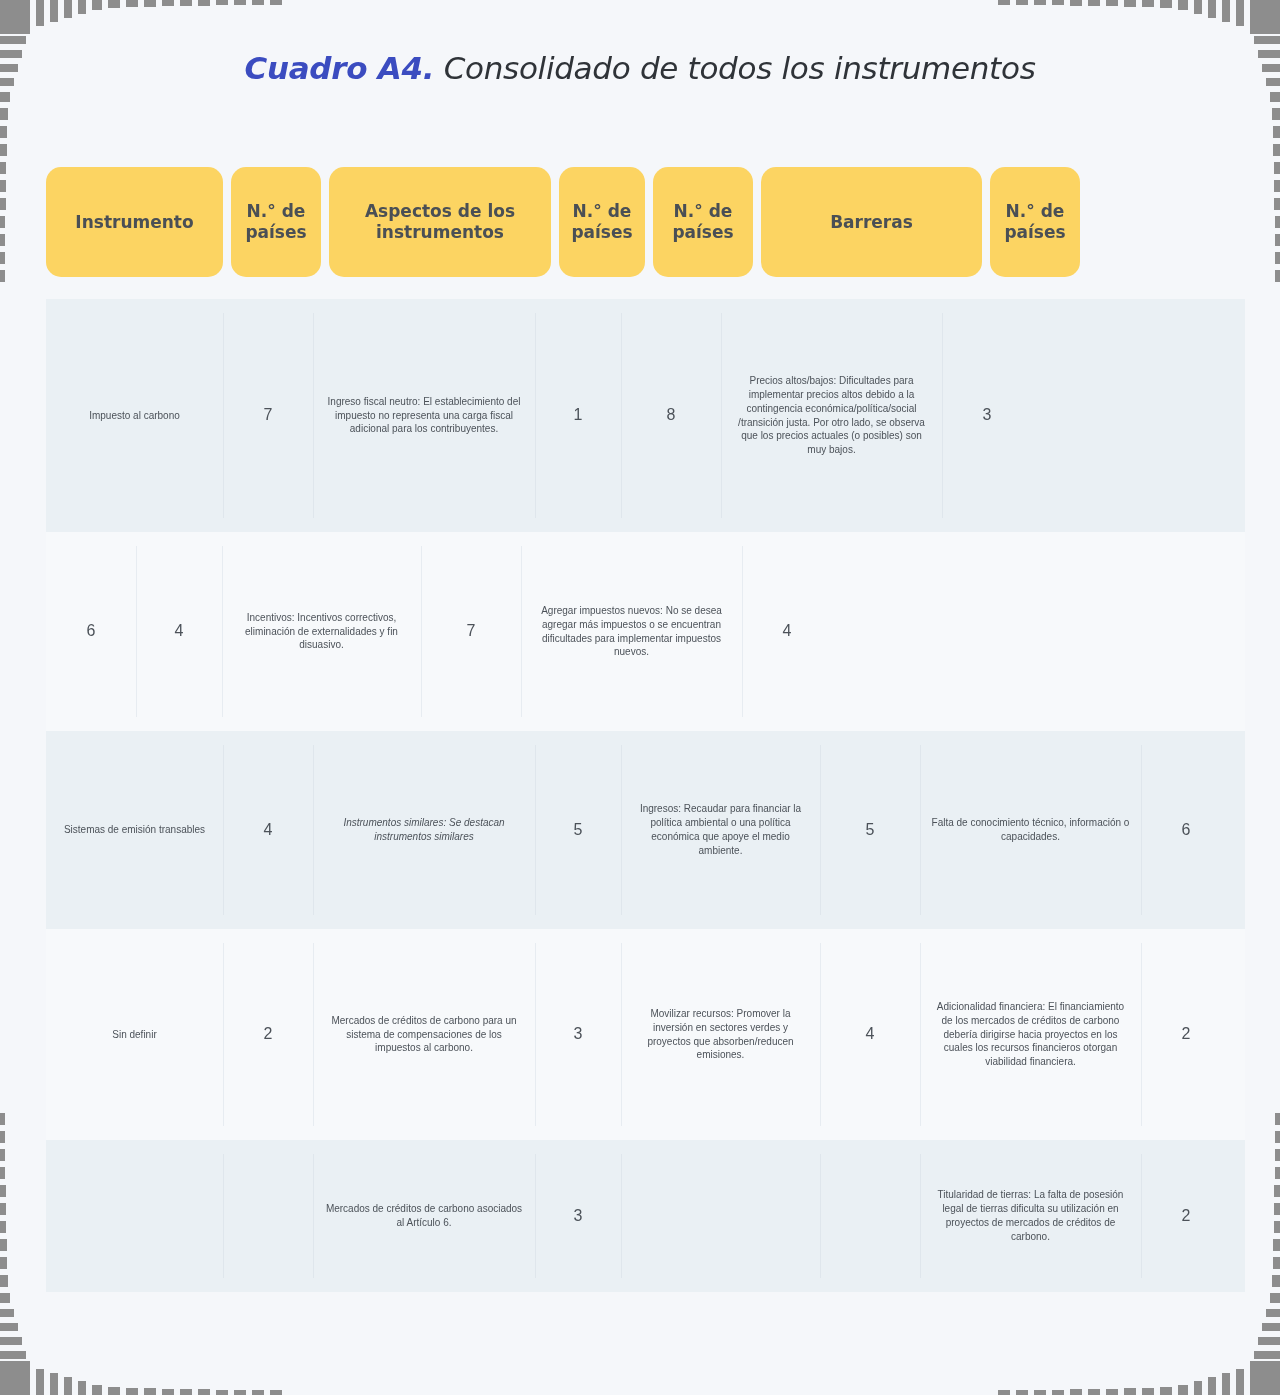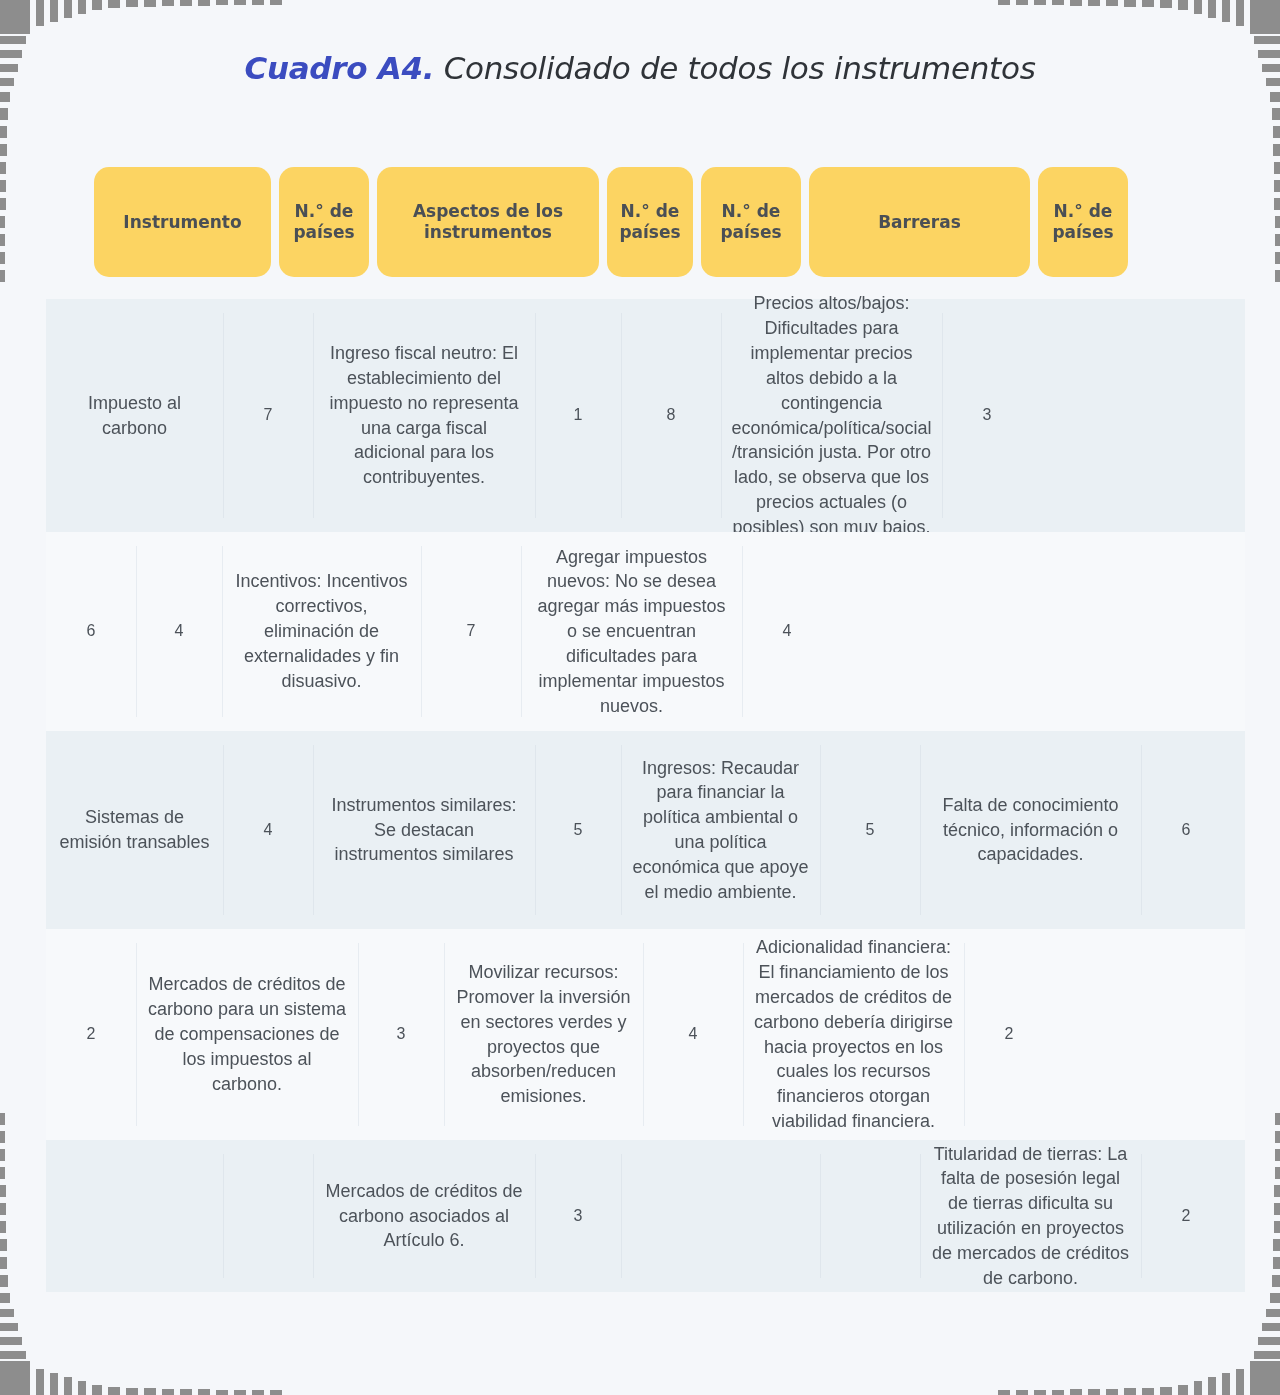--- a/index.html
+++ b/index.html
@@ -88,21 +88,21 @@
   .trow.tint { background: #eaf0f4; }
   .trow.plain { background: #f7f9fb; }
 
   .tcell {
     position: relative;
     display: flex;
     align-items: center;
     justify-content: center;
     text-align: center;
     color: #4c5259;
-    font-size: 18px;
+    font-size: 10px;
     line-height: 1.38;
     padding: 14px 10px;
   }
   .tcell.num { font-size: 16px; }
   
   .tcell + .tcell::before {
     content: "";
     position: absolute;
     left: 0;
     top: 14px;
@@ -242,21 +242,21 @@
       <div class="dash" style="left: 1275px; top: 270px; width: 5px; height: 12px; background: rgb(141, 141, 141);"></div>
       <div class="dash" style="left: 0px; top: 1113px; width: 5px; height: 12px; background: rgb(141, 141, 141);"></div>
       <div class="dash" style="left: 1275px; top: 1113px; width: 5px; height: 12px; background: rgb(141, 141, 141);"></div>
     </div>
 
   <div id="title-wrap">
     <span class="t-strong">Cuadro A4.</span><span class="t-rest"> Consolidado de todos los instrumentos</span>
   </div>
 
   <div id="header-row">
-      <div class="hcell" style="width: 177px; margin-left: 48px;">Instrumento</div>
+      <div class="hcell" style="width: 177px;">Instrumento</div>
       <div class="hcell" style="width: 90px;">N.° de países</div>
       <div class="hcell" style="width: 222px;">Aspectos de los instrumentos</div>
       <div class="hcell" style="width: 86px;">N.° de países</div>
       <div class="hcell" style="width: 100px;">N.° de países</div>
       <div class="hcell" style="width: 221px;">Barreras</div>
       <div class="hcell" style="width: 90px;">N.° de países</div>
     </div>
 
   <div id="table-body">
       <div class="trow tint" style="height: 233px;">
@@ -272,28 +272,29 @@
         <div class="tcell num" style="width: 90px;">6</div>
         <div class="tcell num" style="width: 86px;">4</div>
         <div class="tcell" style="width: 199px;">Incentivos: Incentivos correctivos, eliminación de externalidades y fin disuasivo.</div>
         <div class="tcell num" style="width: 100px;">7</div>
         <div class="tcell" style="width: 221px;">Agregar impuestos nuevos: No se desea agregar más impuestos o se encuentran dificultades para implementar impuestos nuevos.</div>
         <div class="tcell num" style="width: 90px;">4</div>
       </div>
       <div class="trow tint" style="height: 198px;">
         <div class="tcell" style="width: 177px;">Sistemas de emisión transables</div>
         <div class="tcell num" style="width: 90px;">4</div>
-        <div class="tcell" style="width: 222px;">Instrumentos similares: Se destacan instrumentos similares</div>
+        <div class="tcell" style="width: 222px; font-style: italic;">Instrumentos similares: Se destacan instrumentos similares</div>
         <div class="tcell num" style="width: 86px;">5</div>
         <div class="tcell" style="width: 199px;">Ingresos: Recaudar para financiar la política ambiental o una política económica que apoye el medio ambiente.</div>
         <div class="tcell num" style="width: 100px;">5</div>
         <div class="tcell" style="width: 221px;">Falta de conocimiento técnico, información o capacidades.</div>
         <div class="tcell num" style="width: 90px;">6</div>
       </div>
       <div class="trow plain" style="height: 211px;">
+        <div class="tcell" style="width: 177px;">Sin definir</div>
         <div class="tcell num" style="width: 90px;">2</div>
         <div class="tcell" style="width: 222px;">Mercados de créditos de carbono para un sistema de compensaciones de los impuestos al carbono.</div>
         <div class="tcell num" style="width: 86px;">3</div>
         <div class="tcell" style="width: 199px;">Movilizar recursos: Promover la inversión en sectores verdes y proyectos que absorben/reducen emisiones.</div>
         <div class="tcell num" style="width: 100px;">4</div>
         <div class="tcell" style="width: 221px;">Adicionalidad financiera: El financiamiento de los mercados de créditos de carbono debería dirigirse hacia proyectos en los cuales los recursos financieros otorgan viabilidad financiera.</div>
         <div class="tcell num" style="width: 90px;">2</div>
       </div>
       <div class="trow tint" style="height: 152px;">
         <div class="tcell" style="width: 177px;"></div>

